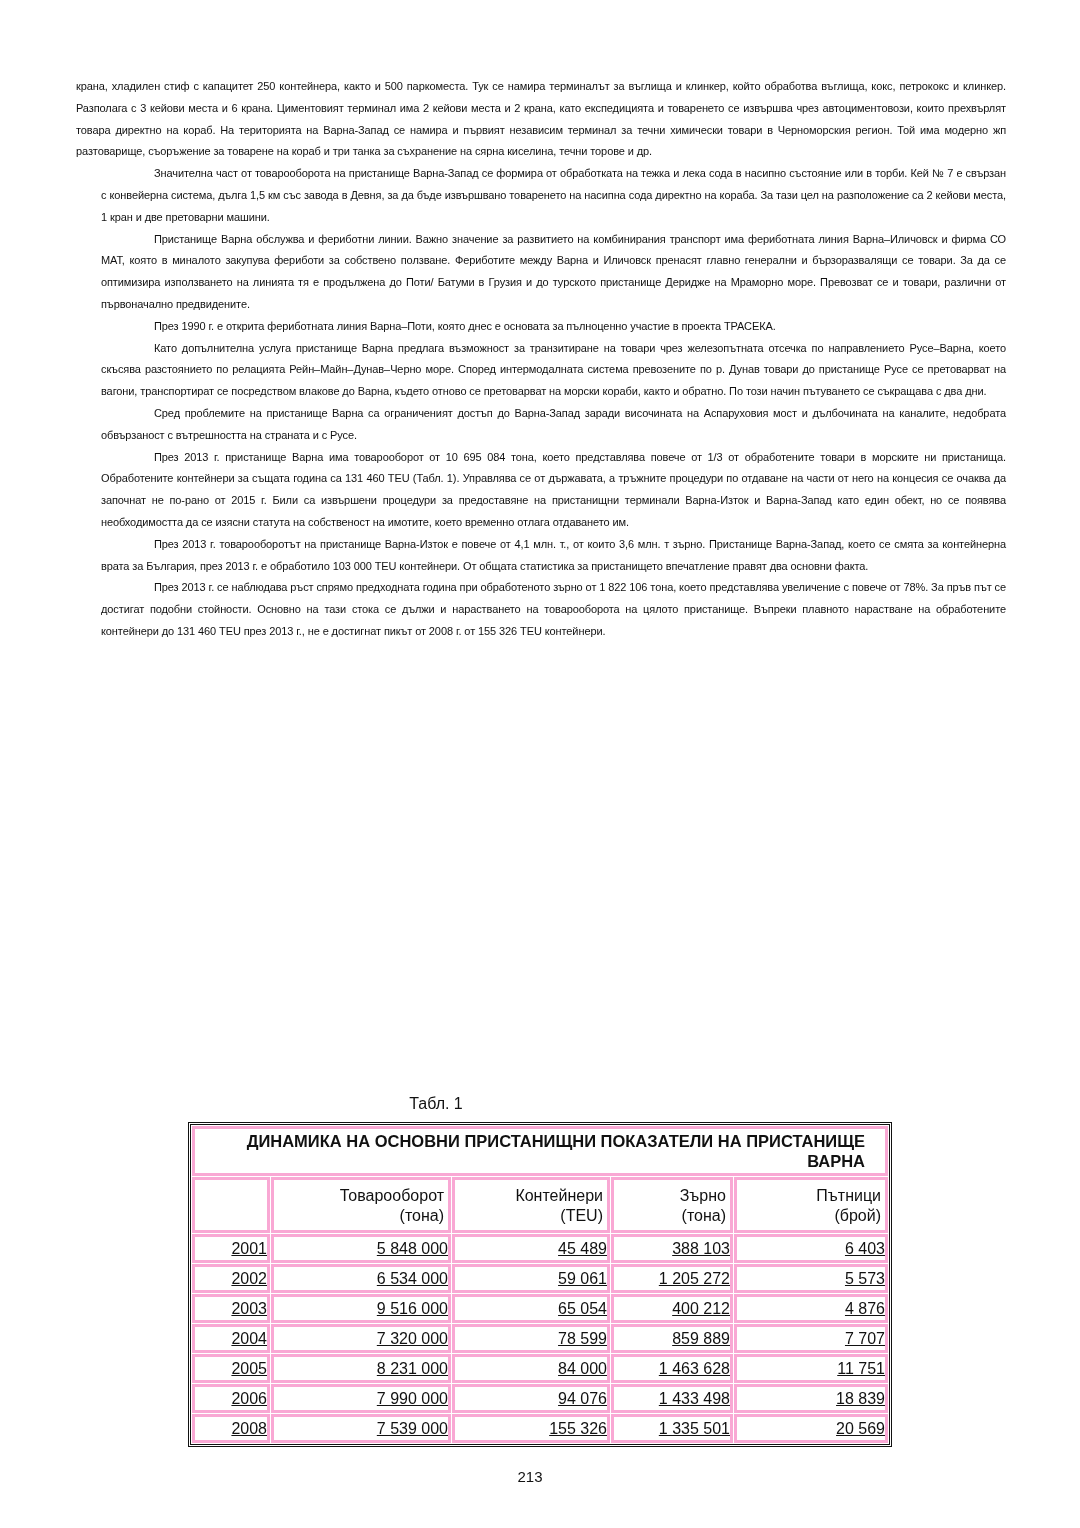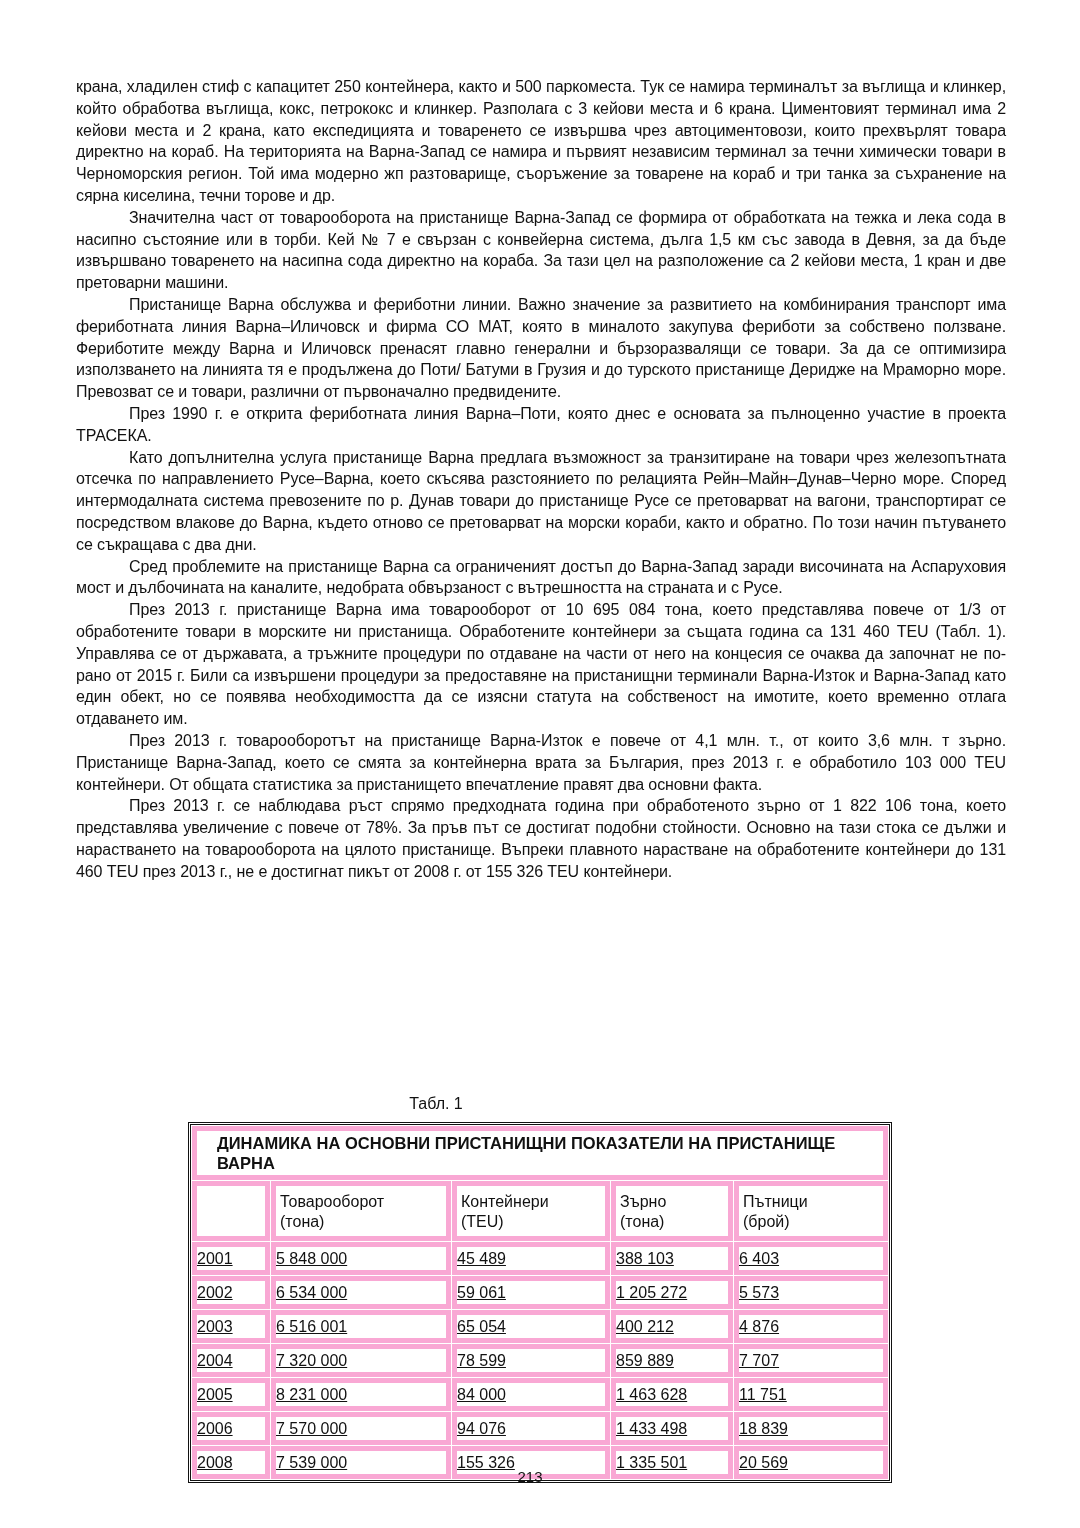--- a/index.html
+++ b/index.html
@@ -16,27 +16,28 @@
       color: #111111;
     }
     .page {
       position: absolute;
       left: 76px;
       top: 76px;
       width: 930px;
     }
     .body-text p {
       margin: 0;
-      font-size: 16px;
+      font-size: 11px;
       line-height: 21.8px;
       text-align: justify;
       letter-spacing: -0.1px;
     }
     .body-text p.indent {
       text-indent: 53px;
+      margin-left: 25px;
     }
     .table-caption {
       position: absolute;
       top: 1094px;
       left: 0;
       width: 872px;
       text-align: center;
       font-size: 16px;
       line-height: 20px;
     }
@@ -49,22 +50,22 @@
     table.data-table {
       width: 100%;
       border-collapse: separate;
       border-spacing: 1px;
       border: 1px solid #111;
       outline: 1px solid #111;
       outline-offset: 1px;
       font-size: 16px;
     }
     table.data-table td, table.data-table th {
-      border: 5px solid #f9a8d4;
-      text-align: left;
+      border: 3px solid #f9a8d4;
+      text-align: right;
       padding: 0;
       font-weight: normal;
     }
     table.data-table th.title-cell {
       font-weight: bold;
       font-size: 16.5px;
       line-height: 20px;
       padding: 2px 20px 2px 20px;
     }
     table.data-table tr.header-row th {
@@ -151,42 +152,42 @@
         </tr>
         <tr class="data-row">
           <td>2002</td>
           <td>6 534 000</td>
           <td>59 061</td>
           <td>1 205 272</td>
           <td>5 573</td>
         </tr>
         <tr class="data-row">
           <td>2003</td>
-          <td>6 516 001</td>
+          <td>9 516 000</td>
           <td>65 054</td>
           <td>400 212</td>
           <td>4 876</td>
         </tr>
         <tr class="data-row">
           <td>2004</td>
           <td>7 320 000</td>
           <td>78 599</td>
           <td>859 889</td>
           <td>7 707</td>
         </tr>
         <tr class="data-row">
           <td>2005</td>
           <td>8 231 000</td>
           <td>84 000</td>
           <td>1 463 628</td>
           <td>11 751</td>
         </tr>
         <tr class="data-row">
           <td>2006</td>
-          <td>7 570 000</td>
+          <td>7 990 000</td>
           <td>94 076</td>
           <td>1 433 498</td>
           <td>18 839</td>
         </tr>
         <tr class="data-row">
           <td>2008</td>
           <td>7 539 000</td>
           <td>155 326</td>
           <td>1 335 501</td>
           <td>20 569</td>

